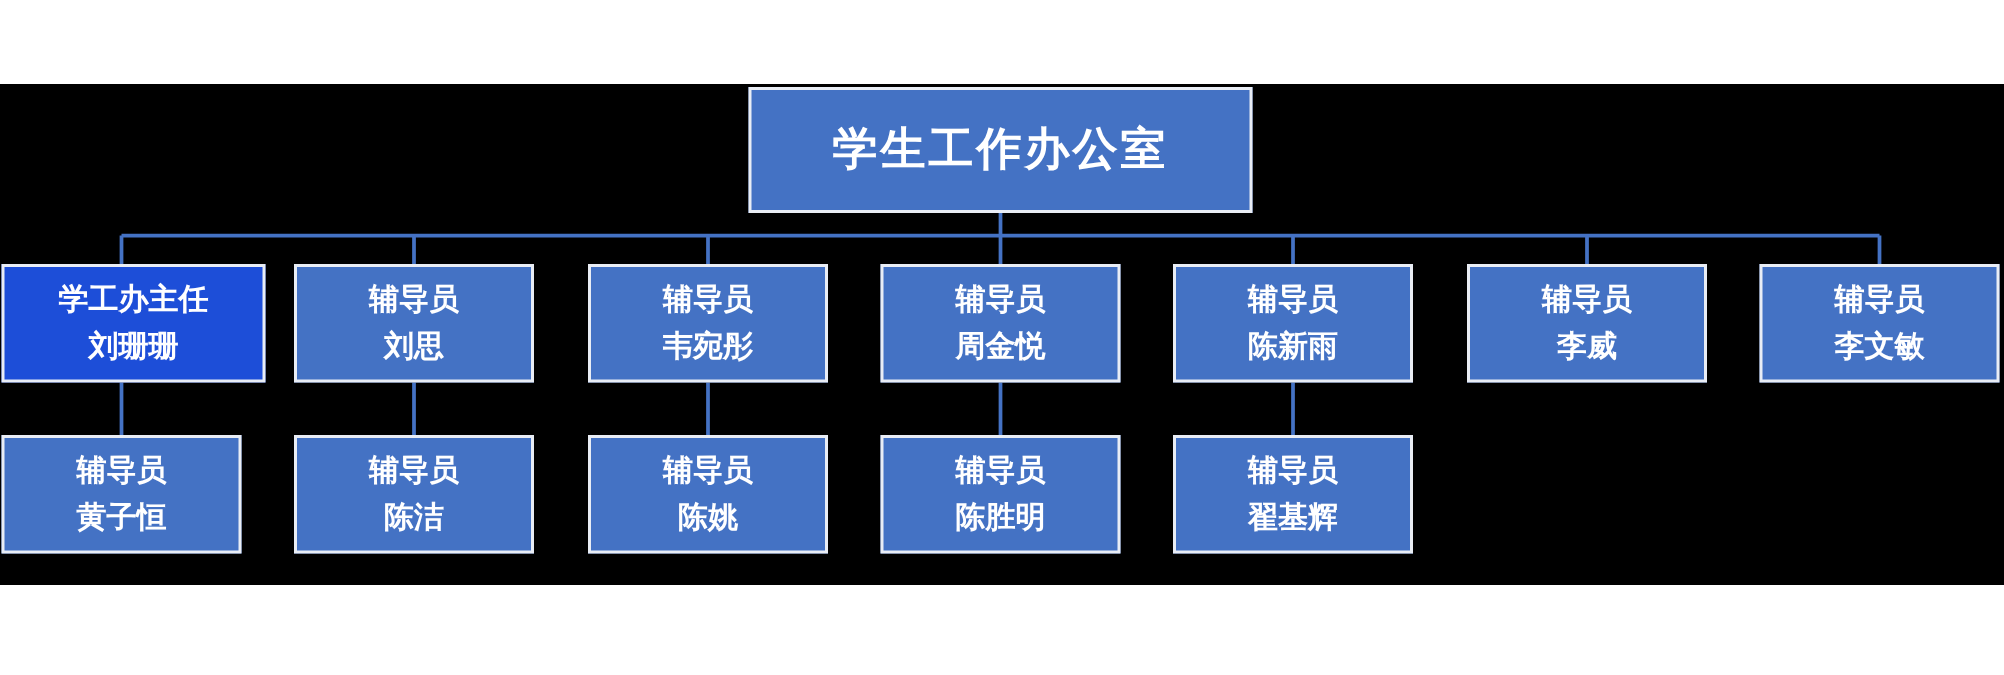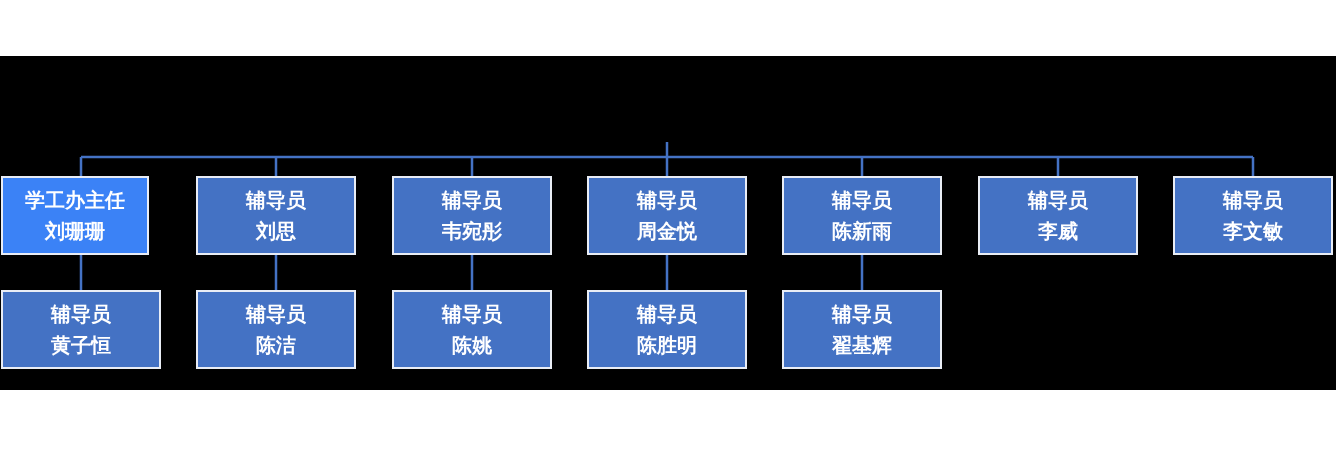--- a/index.html
+++ b/index.html
@@ -33,22 +33,25 @@
       <line x1="667" y1="157" x2="667" y2="176" stroke="#4472C4" stroke-width="2.5"></line>
       <line x1="862" y1="157" x2="862" y2="176" stroke="#4472C4" stroke-width="2.5"></line>
       <line x1="1058" y1="157" x2="1058" y2="176" stroke="#4472C4" stroke-width="2.5"></line>
       <line x1="1253" y1="157" x2="1253" y2="176" stroke="#4472C4" stroke-width="2.5"></line>
       <line x1="81" y1="255" x2="81" y2="290" stroke="#4472C4" stroke-width="2.5"></line>
       <line x1="276" y1="255" x2="276" y2="290" stroke="#4472C4" stroke-width="2.5"></line>
       <line x1="472" y1="255" x2="472" y2="290" stroke="#4472C4" stroke-width="2.5"></line>
       <line x1="667" y1="255" x2="667" y2="290" stroke="#4472C4" stroke-width="2.5"></line>
       <line x1="862" y1="255" x2="862" y2="290" stroke="#4472C4" stroke-width="2.5"></line>
     </svg>
+  <div class="node root-node" id="root-node" style="left: 499px; top: 58px; width: 336px; height: 84px; background: rgb(68, 114, 196); border: 2px solid rgb(233, 237, 245); color: rgb(255, 255, 255);">
+    <div class="line">学生工作办公室</div>
+  </div>
   <div id="nodes">
-      <div class="node member-node" style="left: 1px; top: 176px; width: 148px; height: 79px; background: #3b82f6; border: 2px solid rgb(233, 237, 245); color: rgb(255, 255, 255);">
+      <div class="node member-node" style="left: 1px; top: 176px; width: 176px; height: 79px; background: #1d4ed8; border: 2px solid rgb(233, 237, 245); color: rgb(255, 255, 255);">
         <div class="line">学工办主任</div>
         <div class="line">刘珊珊</div>
       </div>
       <div class="node member-node" style="left: 196px; top: 176px; width: 160px; height: 79px; background: rgb(68, 114, 196); border: 2px solid rgb(233, 237, 245); color: rgb(255, 255, 255);">
         <div class="line">辅导员</div>
         <div class="line">刘思</div>
       </div>
       <div class="node member-node" style="left: 392px; top: 176px; width: 160px; height: 79px; background: rgb(68, 114, 196); border: 2px solid rgb(233, 237, 245); color: rgb(255, 255, 255);">
         <div class="line">辅导员</div>
         <div class="line">韦宛彤</div>

